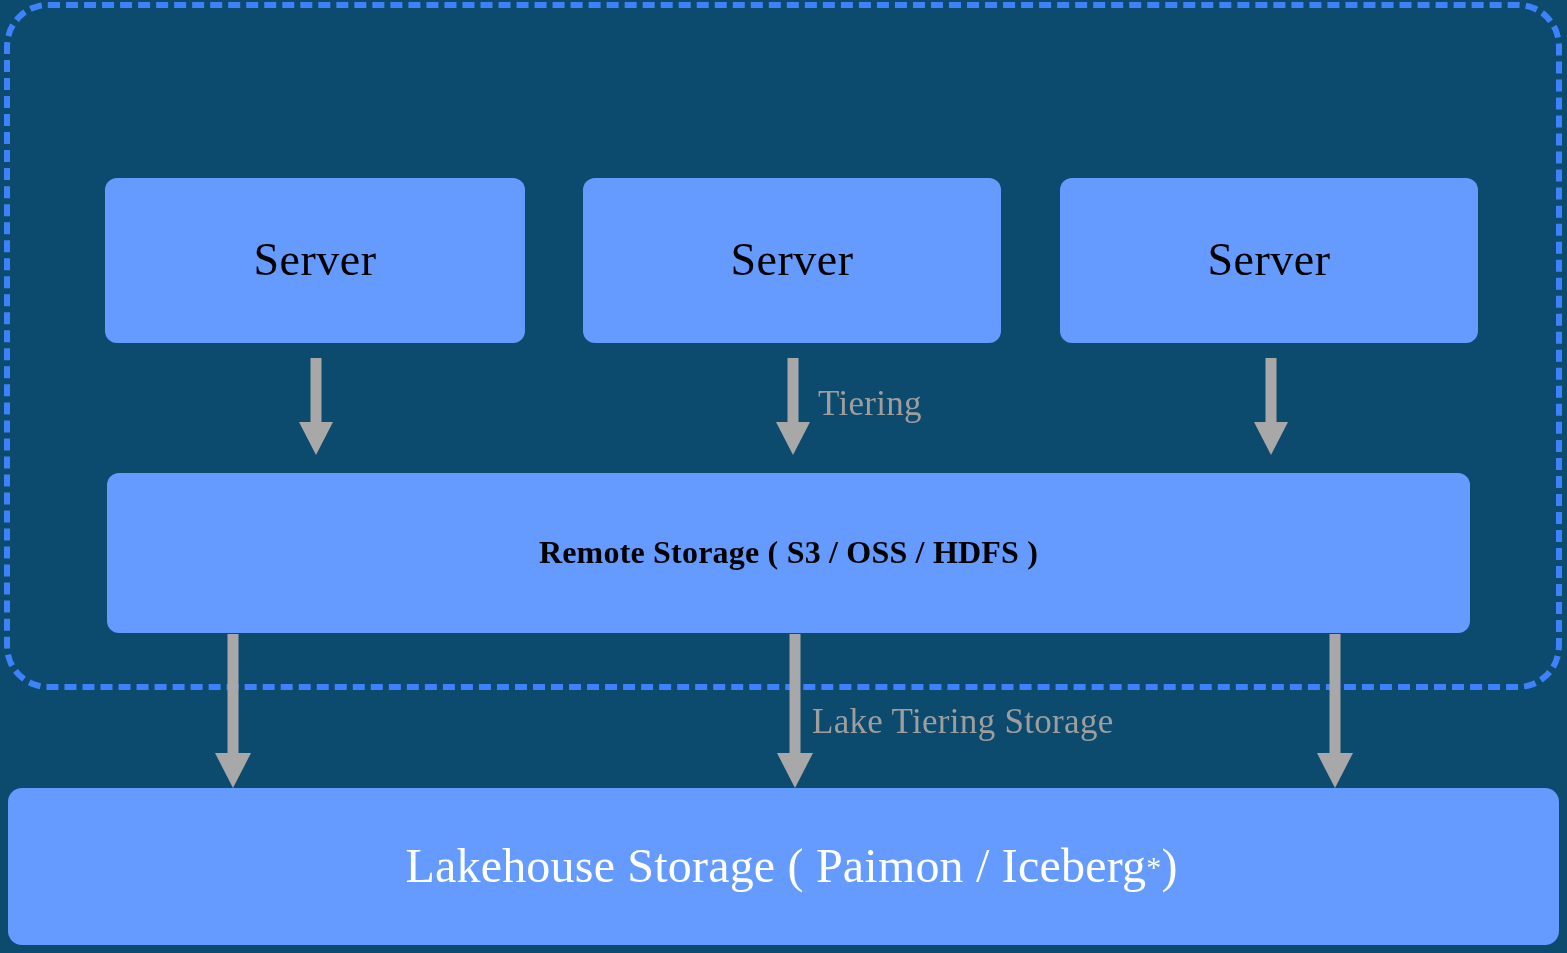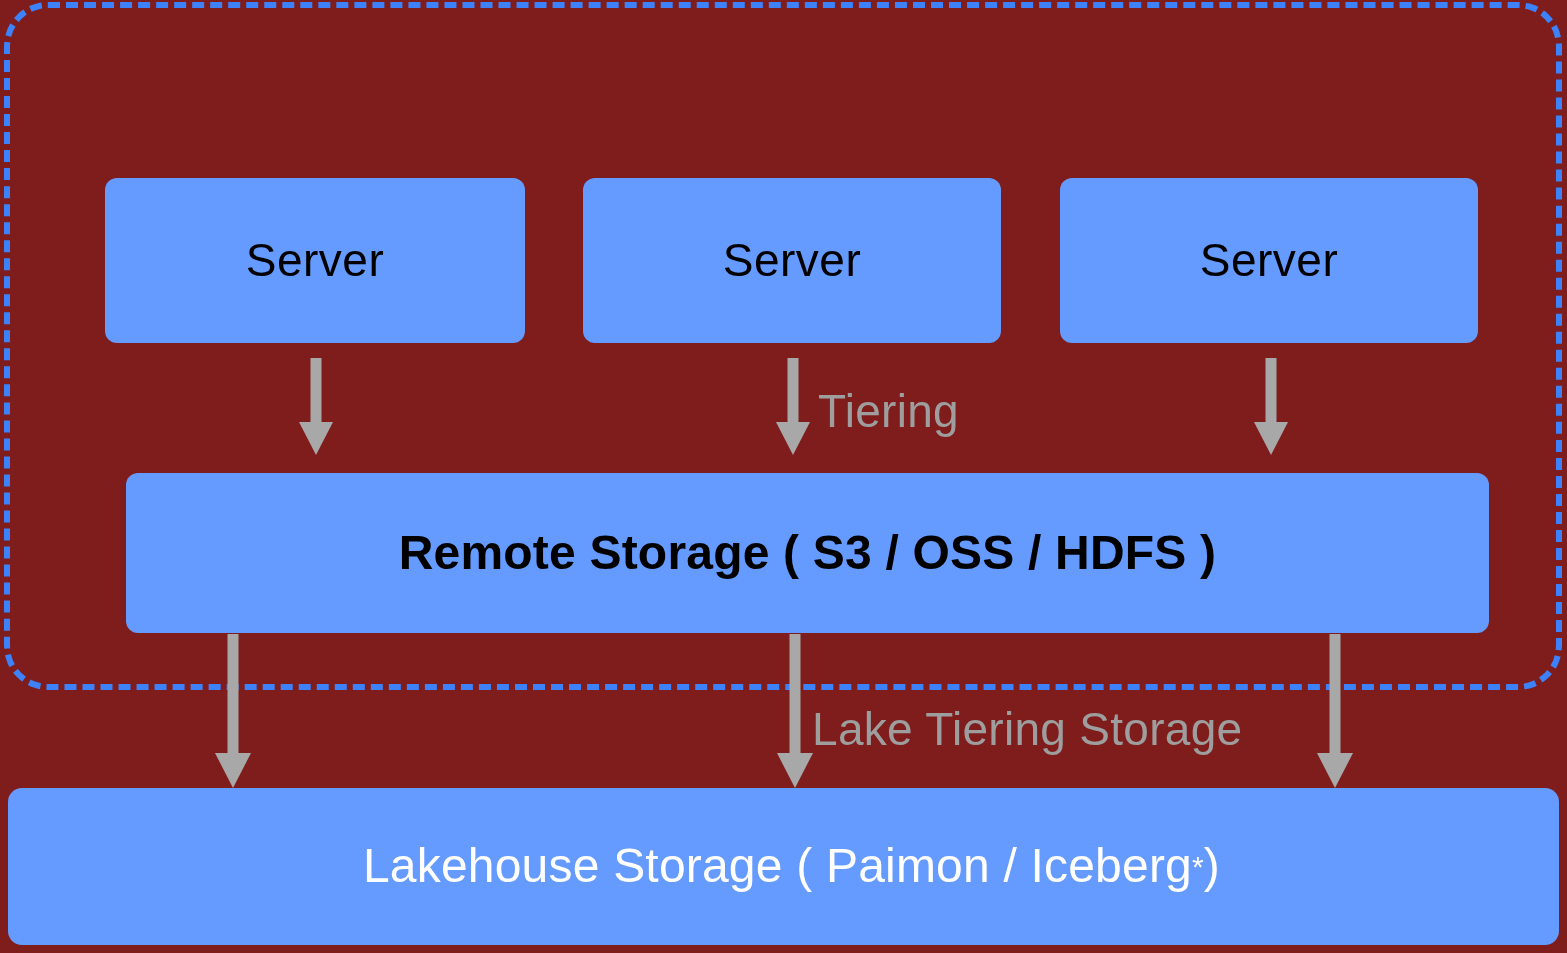--- a/index.html
+++ b/index.html
@@ -8,22 +8,23 @@
     padding: 0;
     background: #000000;
   }
   body {
     font-family: "Liberation Sans", "DejaVu Sans", sans-serif;
   }
   #stage {
     position: relative;
     width: 1567px;
     height: 953px;
-    background: #7f1d1d;
+    background: #0c4a6e;
     overflow: hidden;
+    font-family: Liberation Serif, serif;
   }
 
   
   .cluster-frame {
     position: absolute;
     left: 4px;
     top: 2px;
     width: 1558px;
     height: 688px;
     box-sizing: border-box;
@@ -44,24 +45,23 @@
     color: #000000;
     text-align: center;
     line-height: 1.1;
   }
   .node.server {
     font-size: 46px;
     font-weight: 400;
     letter-spacing: 0.5px;
   }
   .node.remote-storage {
-    font-size: 48px;
+    font-size: 32px;
     font-weight: 700;
     letter-spacing: 0.2px;
-    margin-left: 19px;
   }
   .node.lakehouse-storage {
     font-size: 48px;
     font-weight: 400;
     color: #ffffff;
     border-radius: 14px;
     letter-spacing: 0.2px;
   }
   .node.lakehouse-storage .sup {
     font-size: 30px;
@@ -80,21 +80,21 @@
   .arrow {
     position: absolute;
     pointer-events: none;
   }
   .arrow svg { display: block; }
 
   
   .edge-label {
     position: absolute;
     color: #9e9e9e;
-    font-size: 46px;
+    font-size: 35px;
     font-weight: 400;
     white-space: nowrap;
     letter-spacing: 0.3px;
   }
   #label-tiering { left: 818px; top: 384px; }
   #label-lake-tiering-service { left: 812px; top: 702px; }
 </style>
 </head>
 <body>
 

